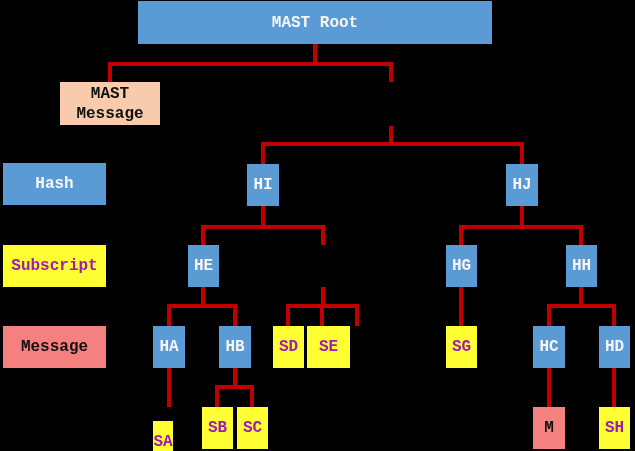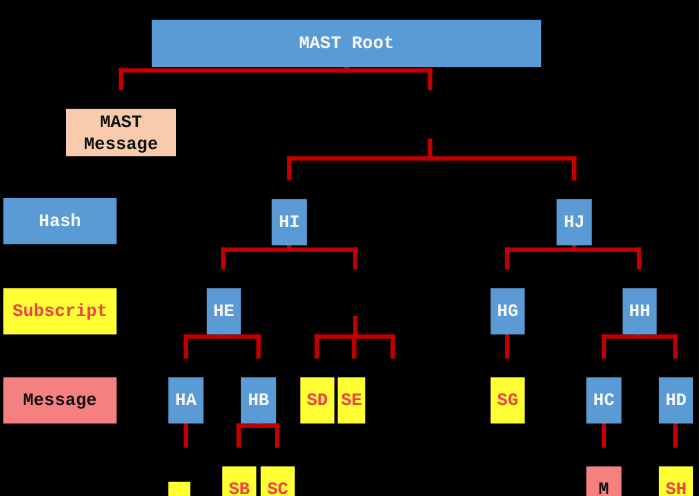--- a/index.html
+++ b/index.html
@@ -10,24 +10,23 @@
   body{background:#222;}
   #canvas{
     position:relative; width:635px; height:451px;
     background:var(--background); overflow:hidden;
     font-family:"Liberation Mono","DejaVu Sans Mono",monospace;
   }
   .node{
     position:absolute; display:flex; align-items:center; justify-content:center;
     font-weight:bold; font-size:16px; letter-spacing:0px; text-align:center;
     box-sizing:border-box;
-    margin-top:17px;
   }
   .hash{ background:var(--hash); color:#f5f5f5; }
-  .subscript{ background:var(--subscript); color:#ef4444;text-align:right; }
+  .subscript{ background:var(--subscript); color:#a21caf;text-align:right; }
   .message{ background:var(--message); color:#111; }
   .version{ background:var(--version); color:#111; line-height:20px; }
   .line{ position:absolute; background:var(--connector); }
 </style>
 </head>
 <body>
 
 <div id="canvas">
 
   <div class="line" style="left:313px;top:44px;width:4px;height:22px"></div>
@@ -115,21 +114,21 @@
 
   <div class="node hash" style="left:153px;top:326px;width:32px;height:42px">
       <span>HA</span>
     </div>
   <div class="node hash" style="left:219px;top:326px;width:32px;height:42px">
       <span>HB</span>
     </div>
   <div class="node subscript" style="left:273px;top:326px;width:31px;height:42px">
       <span>SD</span>
     </div>
-  <div class="node subscript" style="left:307px;top:326px;width:25px;height:42px">
+  <div class="node subscript" style="left:307px;top:326px;width:43px;height:42px">
       <span>SE</span>
     </div>
   <div class="node subscript" style="left:446px;top:326px;width:31px;height:42px">
       <span>SG</span>
     </div>
   <div class="node hash" style="left:533px;top:326px;width:32px;height:42px">
       <span>HC</span>
     </div>
   <div class="node hash" style="left:599px;top:326px;width:31px;height:42px">
       <span>HD</span>

